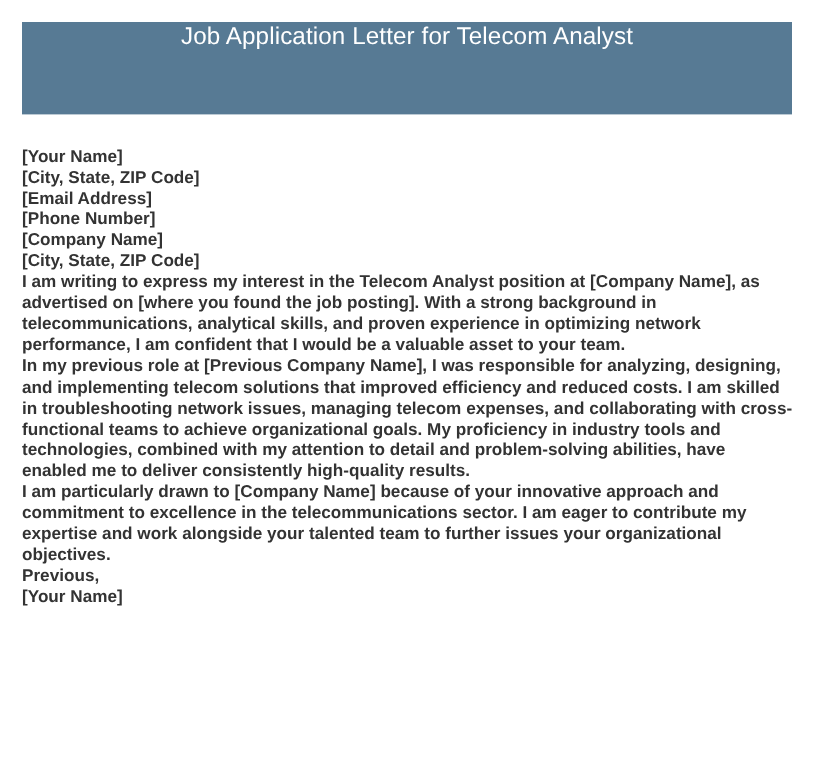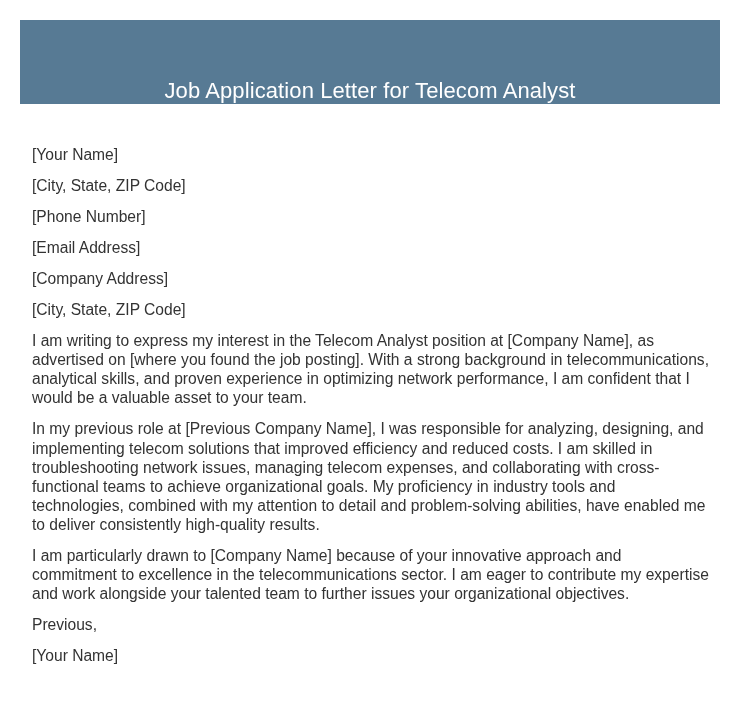--- a/index.html
+++ b/index.html
@@ -15,21 +15,21 @@
       color: #333333;
     }
     .header {
       position: absolute;
       left: 20px;
       top: 20px;
       width: 700px;
       height: 84px;
       background: #577a94;
       display: flex;
-      align-items: flex-end;
+      align-items: flex-start;
       justify-content: center;
     }
     .header h1 {
       margin: 0;
       font-weight: normal;
       font-size: 22px;
       color: #ffffff;
       letter-spacing: 0.1px;
     }
     .letter {
@@ -37,39 +37,40 @@
       left: 20px;
       top: 133px;
       width: 702px;
       font-size: 15.6px;
       line-height: 19.05px;
       color: #333333;
     }
     .letter .line,
     .letter .para {
       display: block;
-      margin: 12px;
+      margin: 0;
+      font-weight: bold;
     }
   </style>
 </head>
 <body>
 
 <div class="header">
   <h1>Job Application Letter for Telecom Analyst</h1>
 </div>
 
 <div class="letter">
   <div>
     <span class="line">[Your Name]</span>
     <span class="line">[City, State, ZIP Code]</span>
+    <span class="line">[Email Address]</span>
     <span class="line">[Phone Number]</span>
-    <span class="line">[Email Address]</span>
   </div>
   <div>
-    <span class="line">[Company Address]</span>
+    <span class="line">[Company Name]</span>
     <span class="line">[City, State, ZIP Code]</span>
   </div>
   <p class="para">I am writing to express my interest in the Telecom Analyst position at [Company Name], as advertised on [where you found the job posting]. With a strong background in telecommunications, analytical skills, and proven experience in optimizing network performance, I am confident that I would be a valuable asset to your team.</p>
   <p class="para">In my previous role at [Previous Company Name], I was responsible for analyzing, designing, and implementing telecom solutions that improved efficiency and reduced costs. I am skilled in troubleshooting network issues, managing telecom expenses, and collaborating with cross-functional teams to achieve organizational goals. My proficiency in industry tools and technologies, combined with my attention to detail and problem-solving abilities, have enabled me to deliver consistently high-quality results.</p>
   <p class="para">I am particularly drawn to [Company Name] because of your innovative approach and commitment to excellence in the telecommunications sector. I am eager to contribute my expertise and work alongside your talented team to further issues your organizational objectives.</p>
   <span class="line">Previous,</span>
   <span class="line">[Your Name]</span>
 </div>
 
 </body></html>

